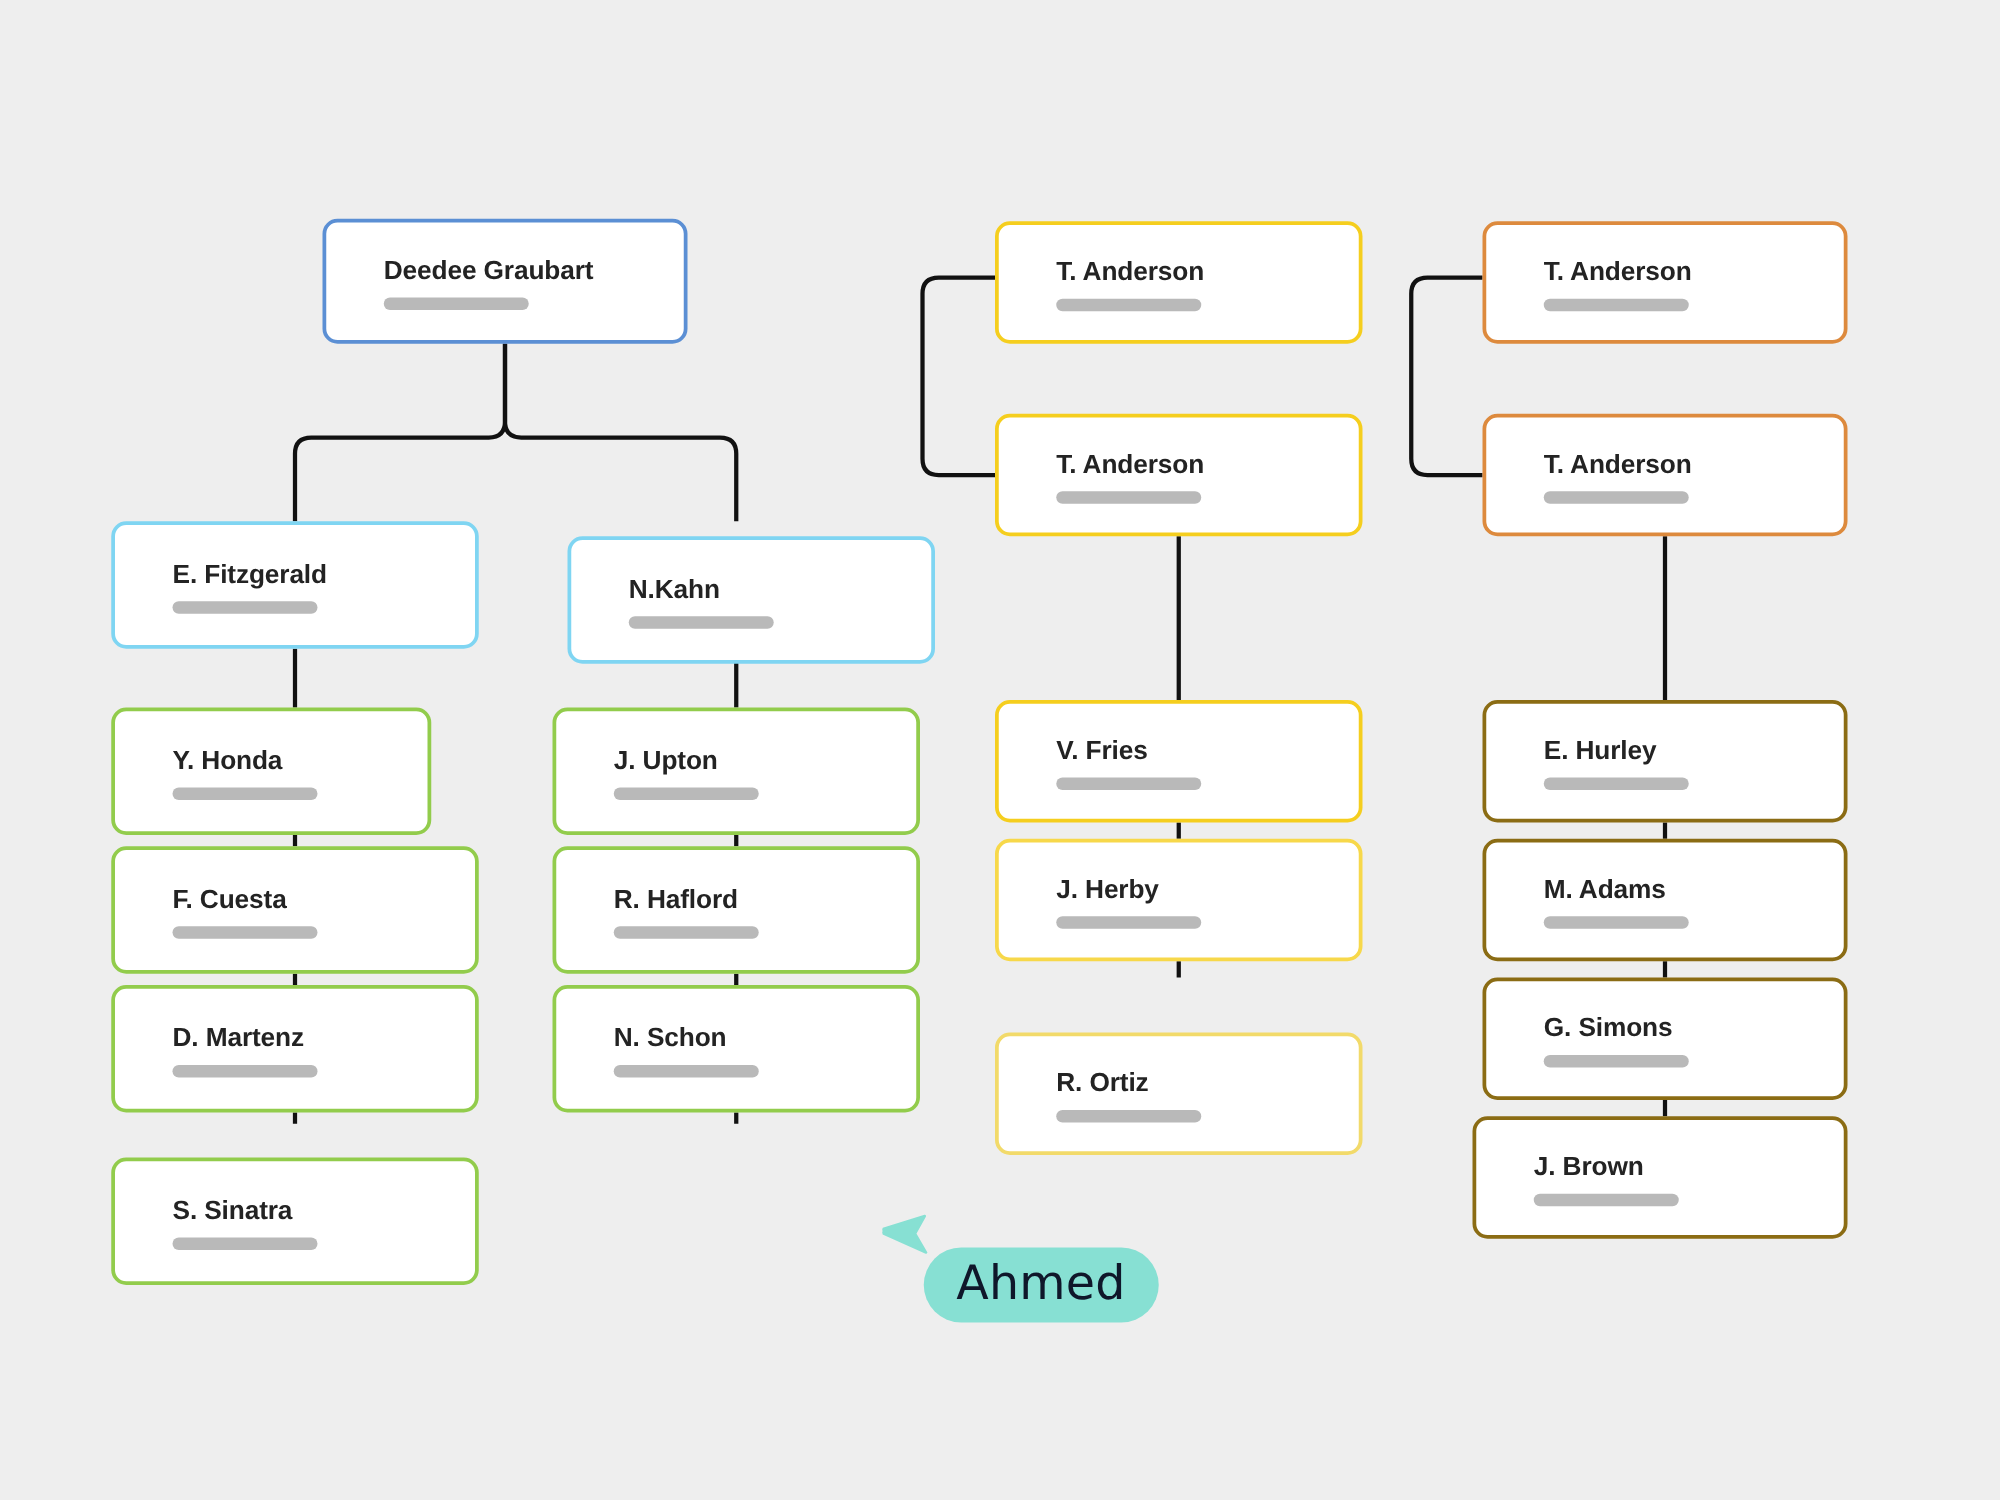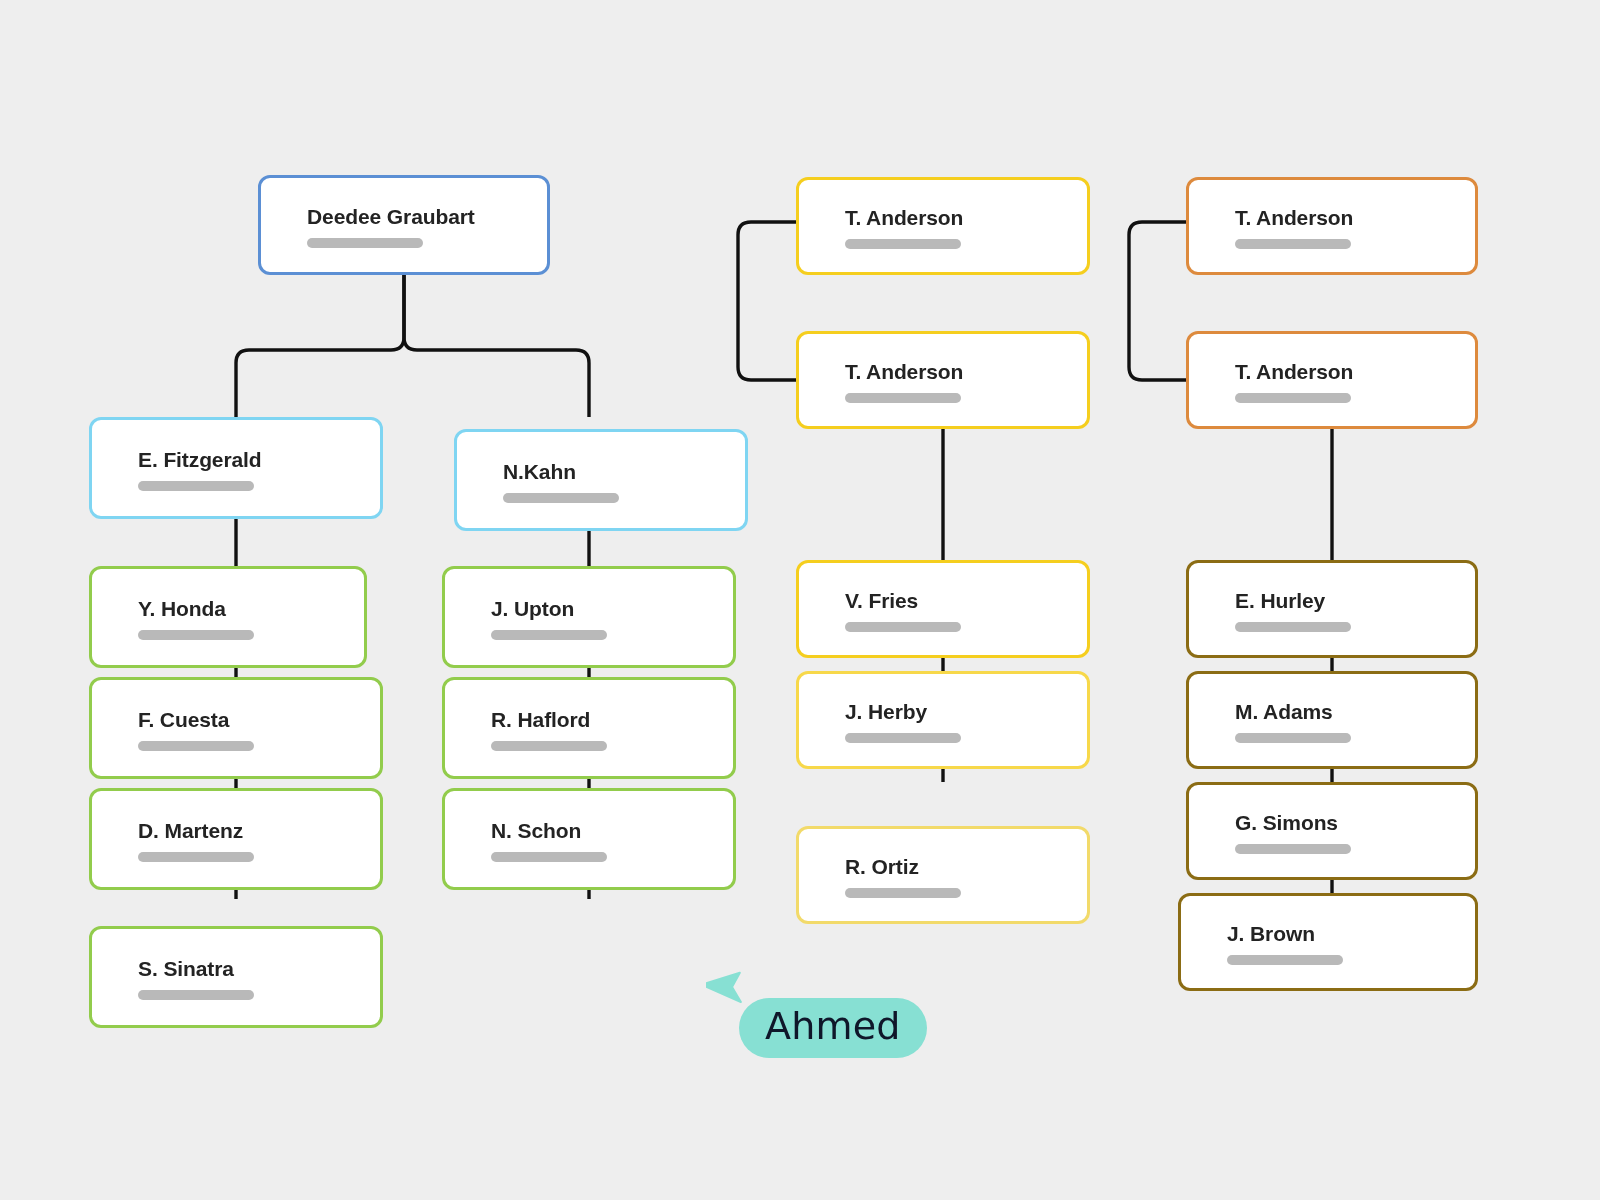--- a/index.html
+++ b/index.html
@@ -136,21 +136,21 @@
 
   <div class="node" style="left: 89px; top: 417px; width: 294px; height: 102px; border-color: rgb(127, 213, 242);">
     <span class="node-name">E. Fitzgerald</span>
     <span class="node-bar"></span>
   </div>
   <div class="node" style="left: 442px; top: 429px; width: 294px; height: 102px; border-color: rgb(127, 213, 242); margin-left: 12px;">
     <span class="node-name">N.Kahn</span>
     <span class="node-bar"></span>
   </div>
 
-  <div class="node" style="left: 89px; top: 566px; width: 278px; height: 102px; border-color: rgb(146, 204, 76);">
+  <div class="node" style="left: 89px; top: 566px; width: 256px; height: 102px; border-color: rgb(146, 204, 76);">
     <span class="node-name">Y. Honda</span>
     <span class="node-bar"></span>
   </div>
   <div class="node" style="left: 89px; top: 677px; width: 294px; height: 102px; border-color: rgb(146, 204, 76);">
     <span class="node-name">F. Cuesta</span>
     <span class="node-bar"></span>
   </div>
   <div class="node" style="left: 89px; top: 788px; width: 294px; height: 102px; border-color: rgb(146, 204, 76);">
     <span class="node-name">D. Martenz</span>
     <span class="node-bar"></span>

